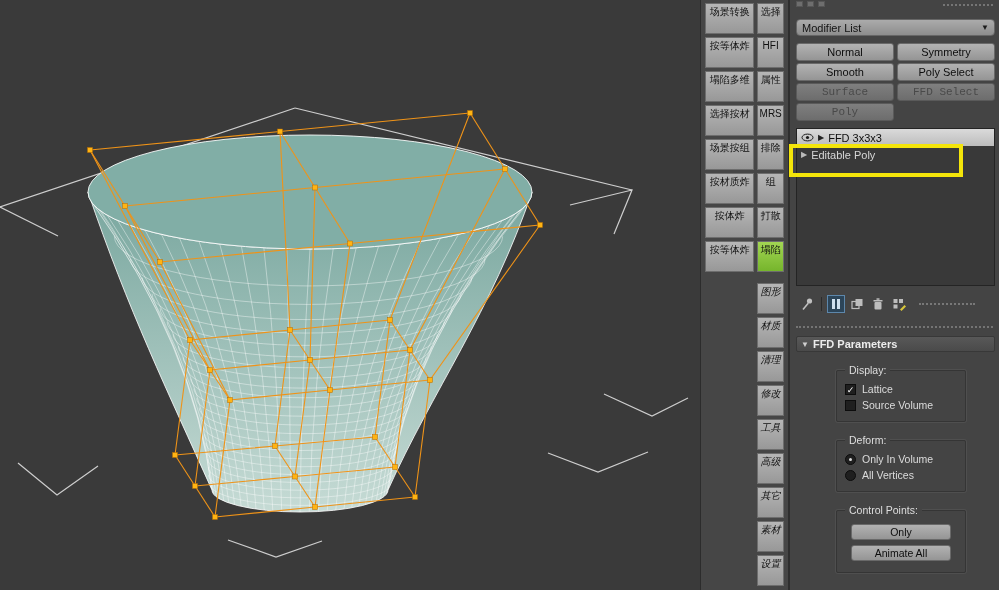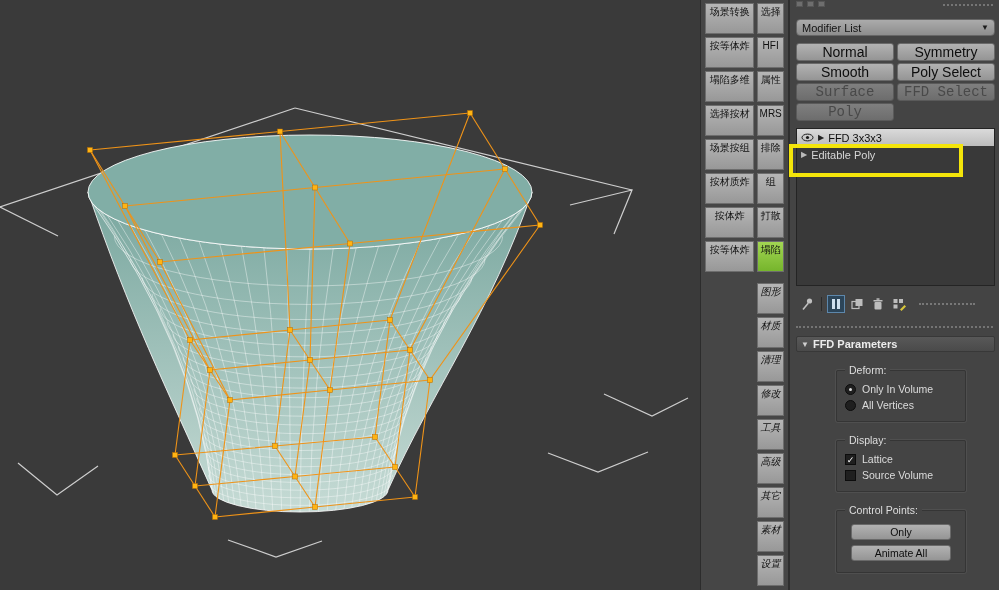--- a/index.html
+++ b/index.html
@@ -36,21 +36,21 @@
 
   .name-field { display:block; width:199px; height:18px; margin-top:2px; background:#242424;
                 border:1px solid #171717; color:#eaeaea; font-size:11px; padding:0 5px;
                 font-family:"Liberation Sans",sans-serif; }
   .combo { width:199px; height:17px; margin-top:9px; background:linear-gradient(#ababab,#8d8d8d);
            border:1px solid #666; border-radius:4px; display:flex; align-items:center;
            padding:0 5px; font-size:11px; color:#121212; cursor:pointer; }
   .combo-arrow { margin-left:auto; font-size:8px; color:#1b1b1b; }
 
   .modgrid { display:grid; grid-template-columns:1fr 1fr; gap:2px 3px; margin-top:7px; width:199px; }
-  .pbtn { height:18px; line-height:17px; text-align:center; font-size:14px; color:#0d0d0d;
+  .pbtn { height:18px; line-height:17px; text-align:center; font-size:11px; color:#0d0d0d;
           background:linear-gradient(#b2b2b2,#959595); border:1px solid #696969; border-radius:3px;
           overflow:hidden; white-space:nowrap; cursor:pointer; }
   .pbtn.dim { background:linear-gradient(#7f7f7f,#6d6d6d); color:#494949; border-color:#5a5a5a;font-family:Liberation Mono, monospace; }
   .cell-empty { height:18px; }
 
   .stack { width:199px; height:158px; margin-top:7px; background:#393939; border:1px solid #242424; }
   .stack-row { height:17px; display:flex; align-items:center; gap:4px; padding:0 4px;
                color:#d6d6d6; font-size:11px; cursor:pointer; }
   .stack-row.selected { background:linear-gradient(#dadada,#bdbdbd); color:#0e0e0e; }
   .tri { font-size:8px; line-height:8px; }
@@ -385,44 +385,44 @@
     </div>
 
     <div class="dotline"></div>
 
     <div class="rollout-header">
       <span class="rh-arrow">▼</span>
       <span>FFD Parameters</span>
     </div>
 
     <div class="group">
+      <div class="group-label">Display:</div>
+      <div class="opt-row">
+        <span class="cb checked"></span>
+        <span class="lbl">Lattice</span>
+      </div>
+      <div class="opt-row">
+        <span class="cb"></span>
+        <span class="lbl">Source Volume</span>
+      </div>
+    </div>
+
+    <div class="group">
       <div class="group-label">Deform:</div>
       <div class="opt-row">
         <span class="radio sel"></span>
         <span class="lbl">Only In Volume</span>
       </div>
       <div class="opt-row">
         <span class="radio"></span>
         <span class="lbl">All Vertices</span>
       </div>
     </div>
 
     <div class="group">
-      <div class="group-label">Display:</div>
-      <div class="opt-row">
-        <span class="cb checked"></span>
-        <span class="lbl">Lattice</span>
-      </div>
-      <div class="opt-row">
-        <span class="cb"></span>
-        <span class="lbl">Source Volume</span>
-      </div>
-    </div>
-
-    <div class="group">
       <div class="group-label">Control Points:</div>
       <div class="gbtn">Only</div>
       <div class="gbtn">Animate All</div>
     </div>
   </div>
 
   <div class="annotation" style="border-color: rgb(244, 229, 10);"></div>
 </div>
 
 </body></html>

